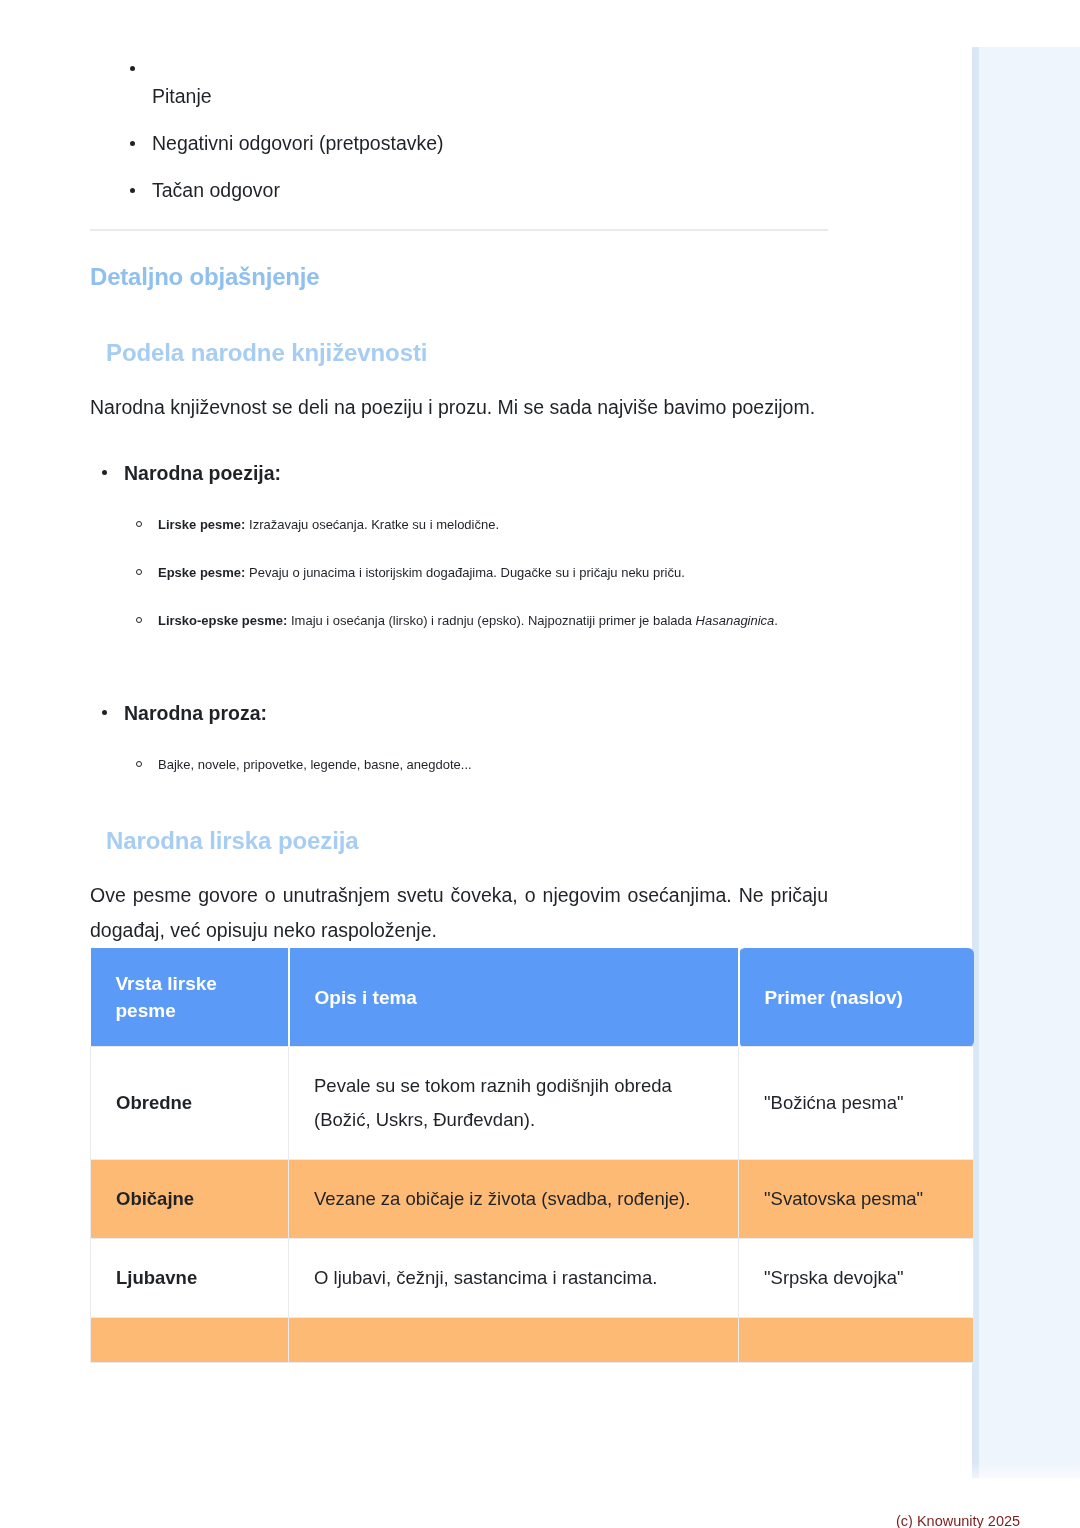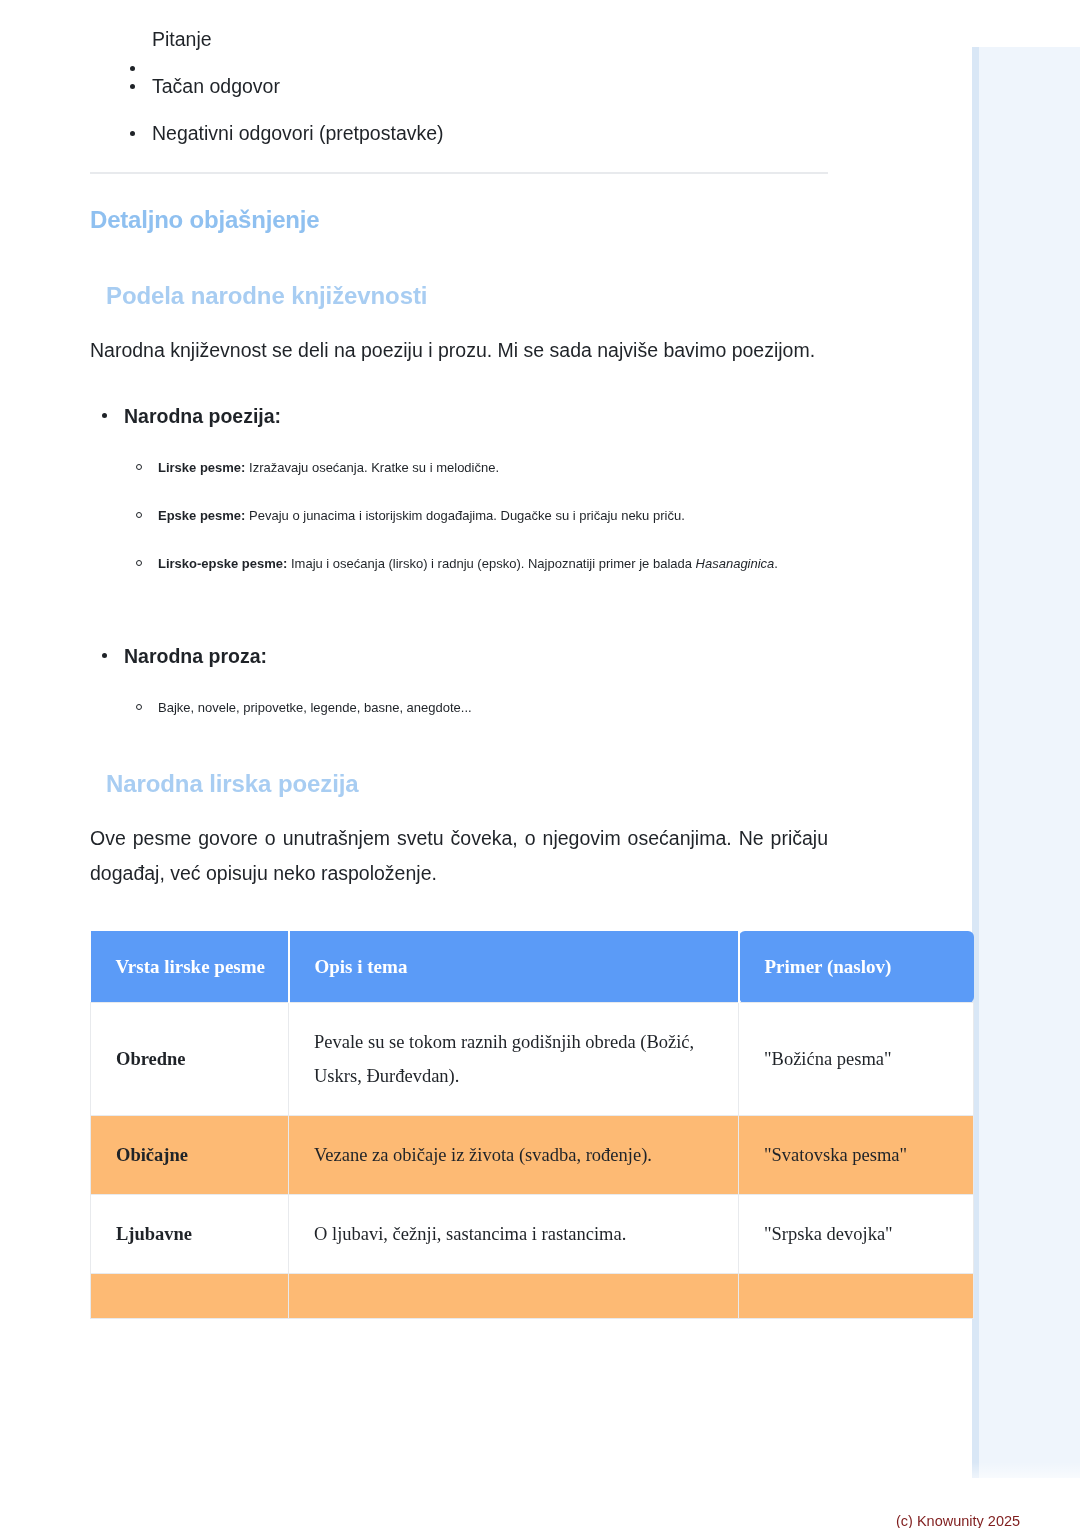--- a/index.html
+++ b/index.html
@@ -50,21 +50,21 @@
     padding: 0;
   }
   ul.top-list li {
     position: relative;
     padding-left: 62px;
     font-size: 19.5px;
     line-height: 26px;
     margin-bottom: 21px;
     color: #1f2328;
   }
-  ul.top-list li:first-child { padding-top: 26px; }
+  ul.top-list li:first-child { padding-top: 83px; }
   ul.top-list li::before {
     content: "";
     position: absolute;
     left: 40px;
     top: 11px;
     width: 5px;
     height: 5px;
     border-radius: 50%;
     background: #1f2328;
   }
@@ -158,24 +158,22 @@
   }
   .b { font-weight: bold; }
   .i { font-style: italic; }
 
   .spacer-after-l2 { height: 14px; }
 
   
   table.lyric-table {
     border-collapse: collapse;
     width: 738px;
-    margin-top: 40px;
     table-layout: fixed;
     font-size: 18px;
-    font-family: Liberation Serif, serif;
   }
   table.lyric-table th {
     background: #5b9bf7;
     color: #ffffff;
     font-weight: bold;
     font-size: 19px;
     line-height: 27px;
     text-align: left;
     vertical-align: middle;
     padding: 22px 22px 22px 25px;
@@ -232,22 +230,22 @@
 <body>
 
 <div id="side-panel">
   <div id="side-panel-accent"></div>
 </div>
 
 <div id="doc">
 
   <ul class="top-list">
     <li><span>Pitanje</span></li>
+    <li><span>Negativni odgovori (pretpostavke)</span></li>
     <li><span>Tačan odgovor</span></li>
-    <li><span>Negativni odgovori (pretpostavke)</span></li>
   </ul>
 
   <hr class="rule">
 
   <h2 class="section-title">Detaljno objašnjenje</h2>
 
   <h3 class="sub-title">Podela narodne književnosti</h3>
 
   <p class="body-text">Narodna književnost se deli na poeziju i prozu. Mi se sada najviše bavimo poezijom.</p>
 

